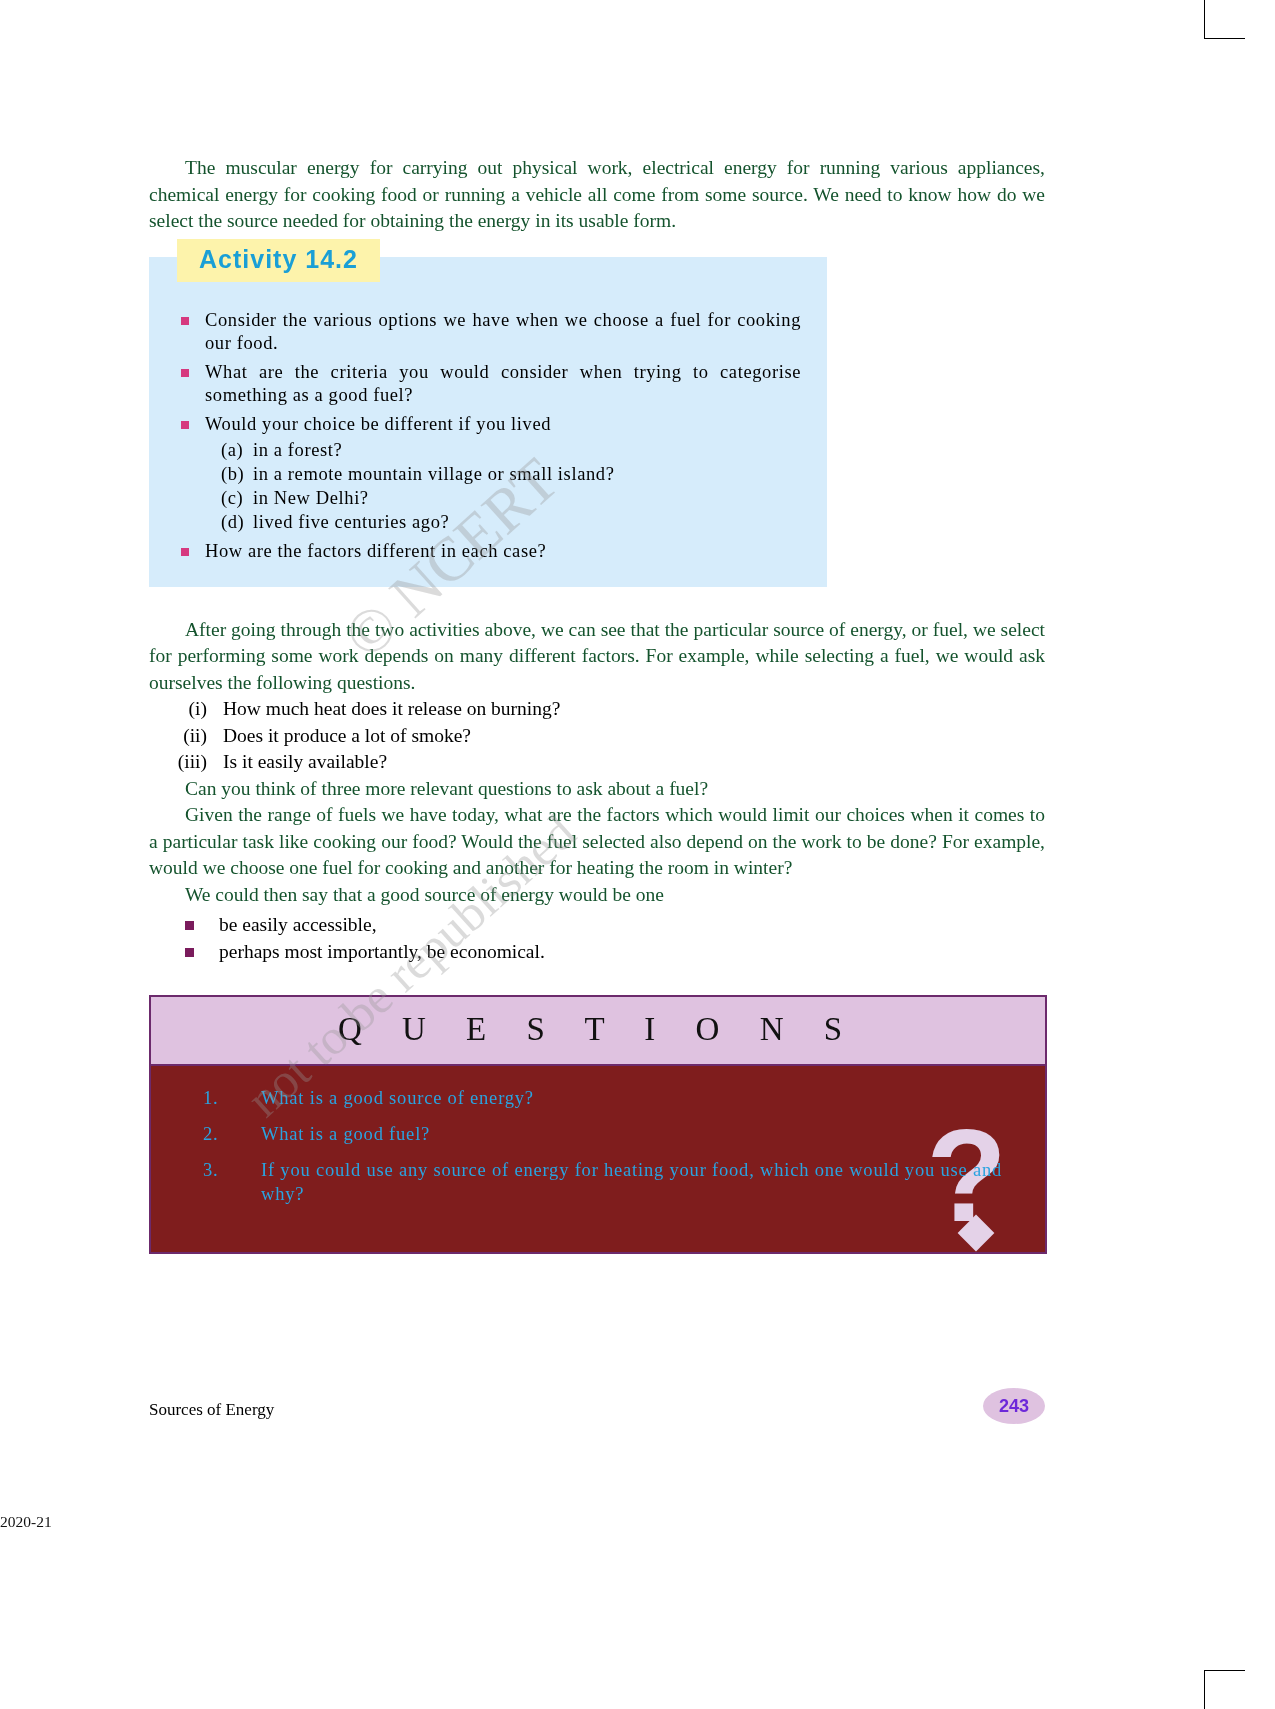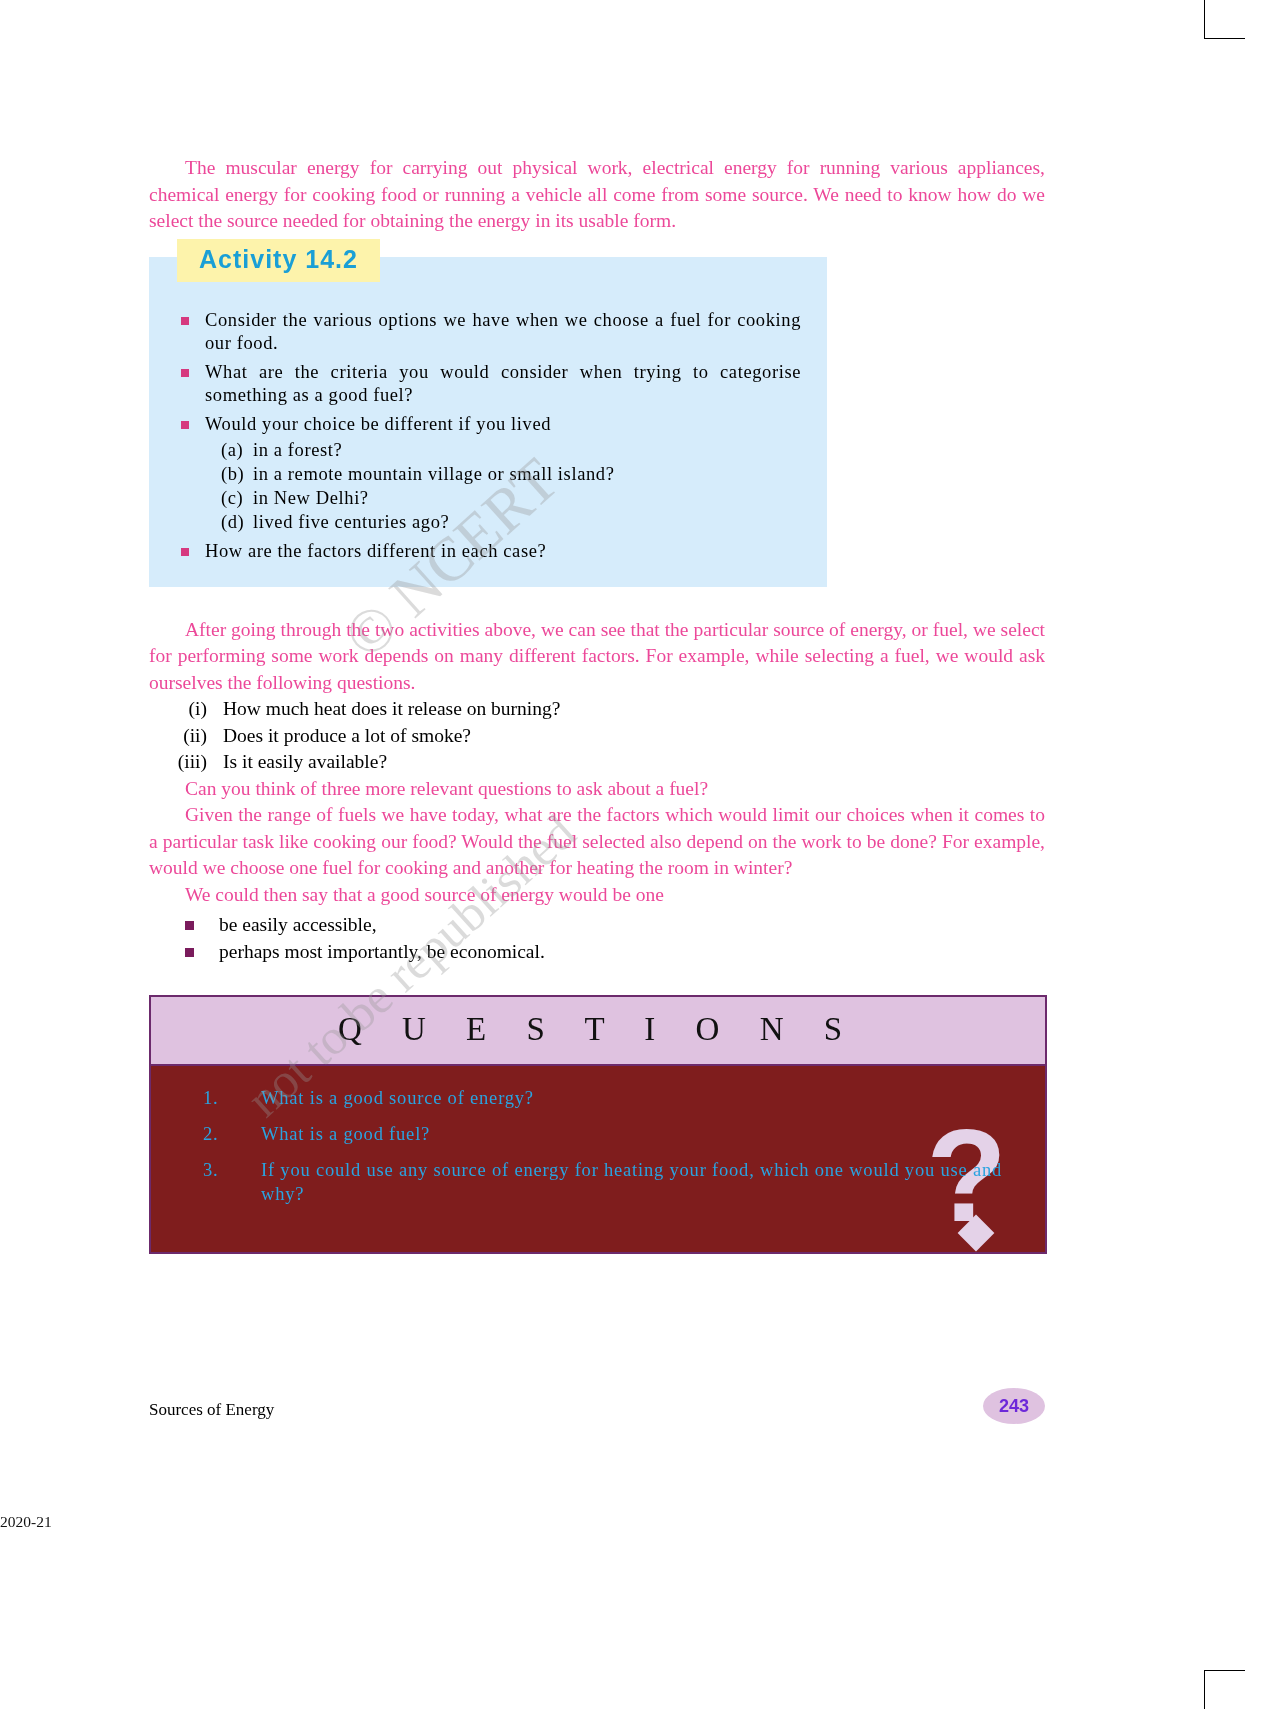--- a/index.html
+++ b/index.html
@@ -46,21 +46,21 @@
     top: 155px;
     width: 896px;
   }
 
   p.para {
     margin: 0 0 0 0;
     font-size: 19.5px;
     line-height: 26.5px;
     text-align: justify;
     text-indent: 36px;
-    color: #ec4899;
+    color: #14532d;
   }
 
   
   .activity-box {
     position: relative;
     margin-top: 22px;
     margin-left: 0px;
     width: 678px;
     background: #d6ecfb;
     min-height: 313px;

